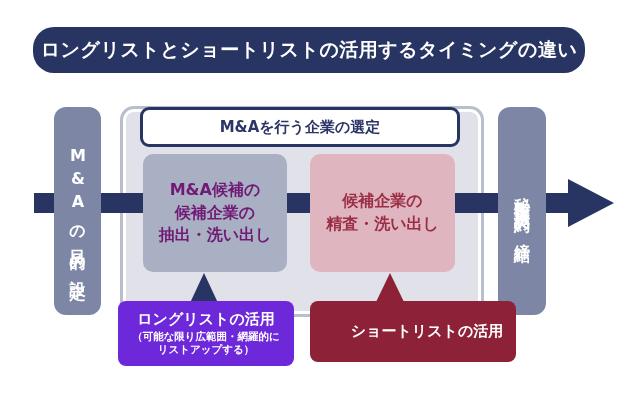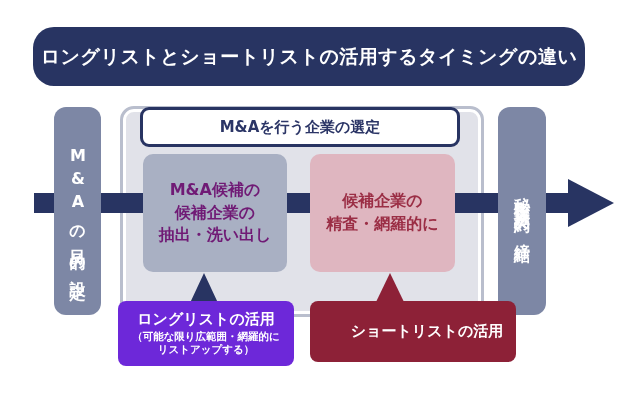--- a/index.html
+++ b/index.html
@@ -8,21 +8,21 @@
     background: #ffffff;
     font-family: "DejaVu Sans", sans-serif;
     position: relative;
     overflow: hidden;
   }
   .canvas { position: absolute; inset: 0; }
 
   
   .banner {
     position: absolute; left: 33px; top: 27px;
-    width: 552px; height: 59px;
+    width: 552px; height: 46px;
     background: #283462;
     border-radius: 21px;
     display: flex; align-items: center; justify-content: center;
     color: #ffffff; font-size: 19px; font-weight: bold;
     letter-spacing: 0.5px;
     z-index: 3;
   }
 
   
   .shaft {
@@ -141,21 +141,21 @@
   </div>
 
   <div class="step step1">
     <div>M&amp;A候補の</div>
     <div>候補企業の</div>
     <div>抽出・洗い出し</div>
   </div>
 
   <div class="step step2">
     <div>候補企業の</div>
-    <div>精査・網羅的に</div>
+    <div>精査・洗い出し</div>
   </div>
 
   <div class="stage stage-right">
     <span class="v-text">秘密保持契約の締結</span>
   </div>
 
   <div class="tail tail-long"></div>
   <div class="callout callout-long">
     <div class="callout-title">ロングリストの活用</div>
     <div class="callout-desc">（可能な限り広範囲・網羅的に</div>

